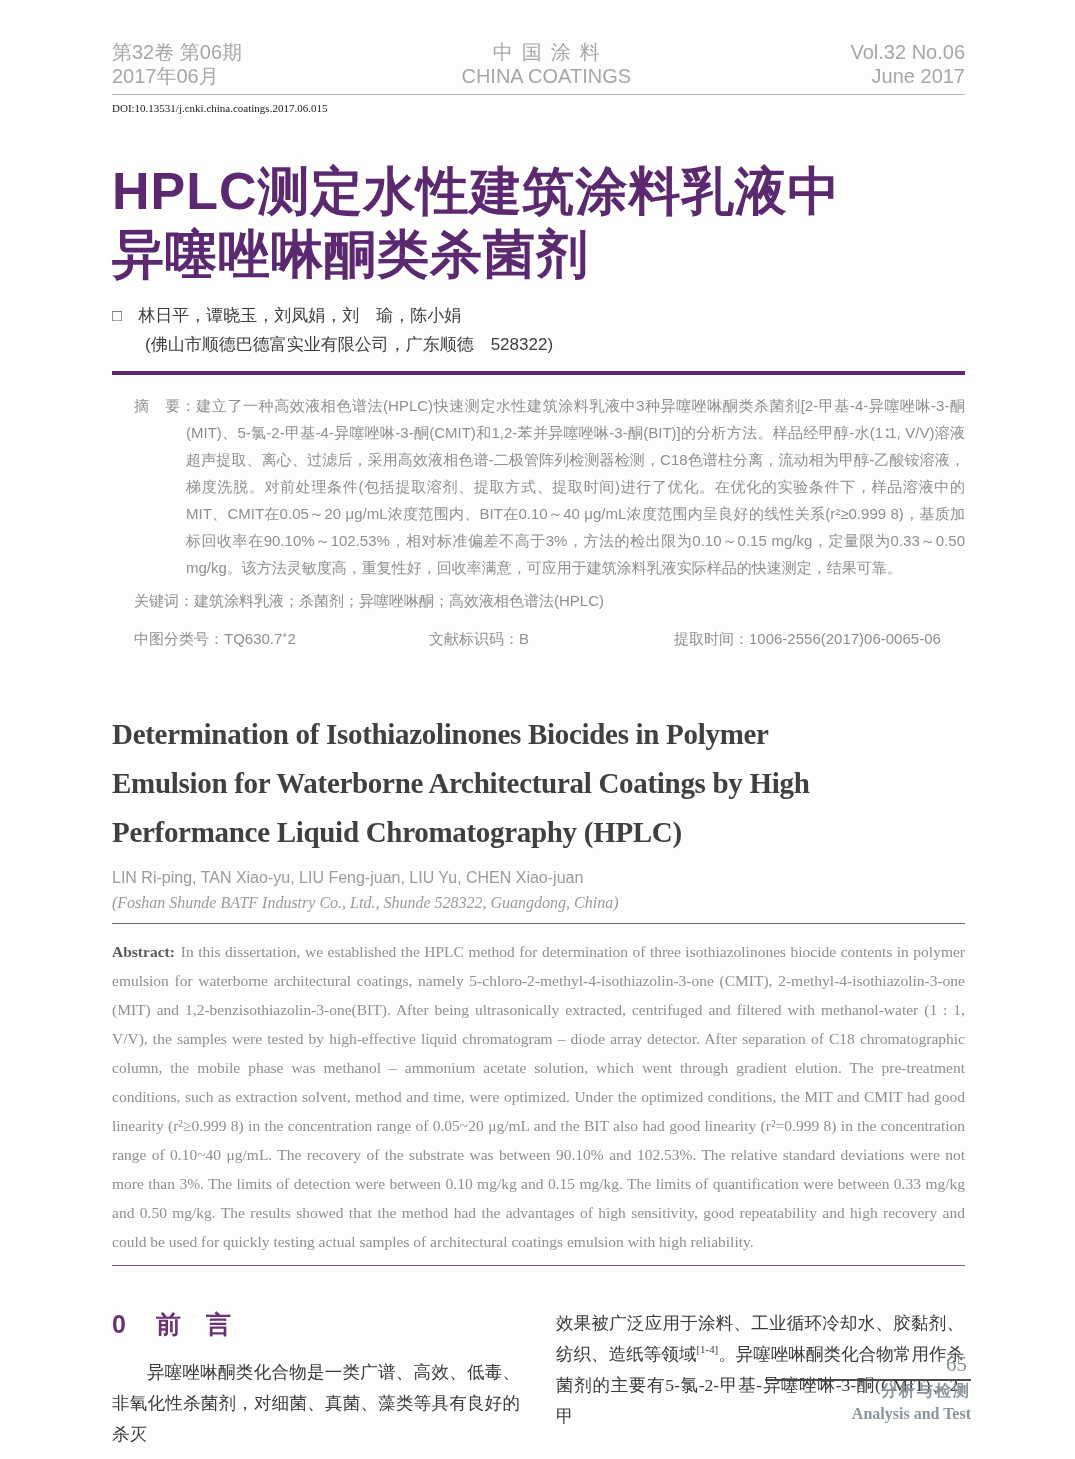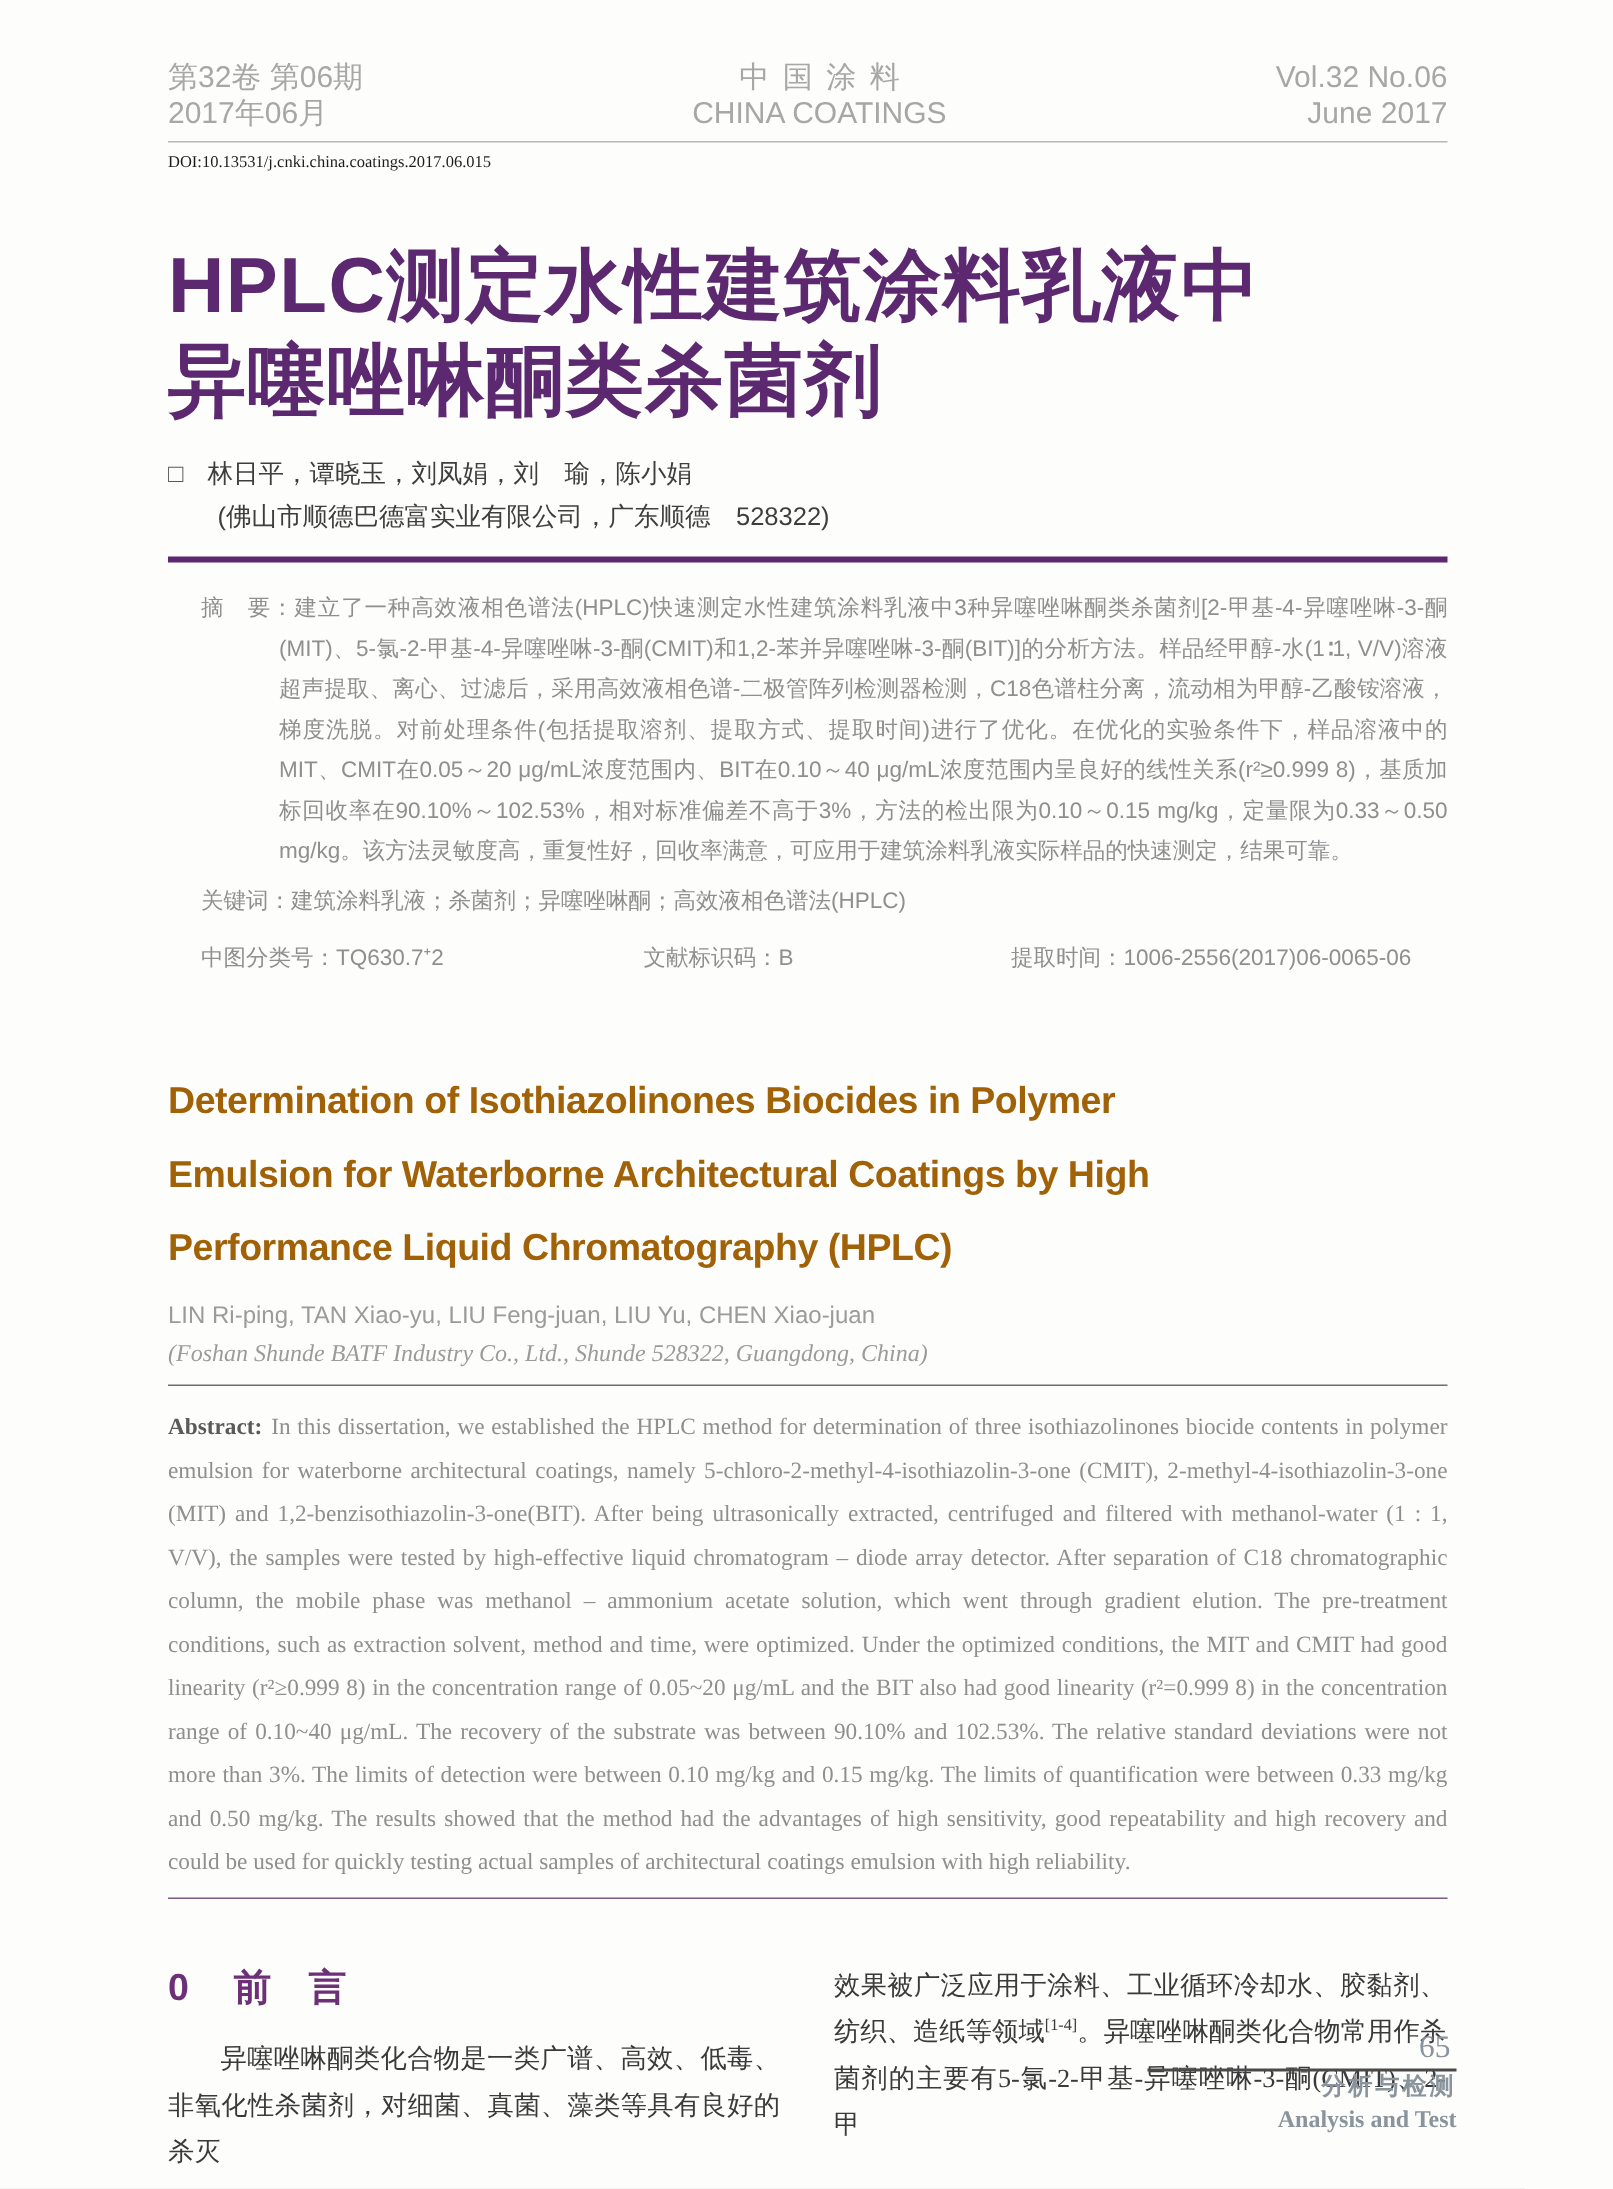--- a/index.html
+++ b/index.html
@@ -28,21 +28,21 @@
   
   .abs-cn { margin-top: 17px; padding-left: 22px; color: #8f8f8f; font-size: 15px; line-height: 27px; }
   .abs-cn .para { text-align: justify; padding-left: 52px; text-indent: -52px; }
   .kw-cn { margin-top: 6px; }
   .meta-row { display: flex; margin-top: 11px; }
   .meta-row .m1 { width: 295px; }
   .meta-row .m2 { width: 245px; }
   sup { font-size: 0.62em; vertical-align: super; line-height: 0; }
 
   
-  .title-en { margin-top: 58px; color: #a16207; font-size: 25px; font-weight: 800; line-height: 49px; letter-spacing: -0.3px; }
+  .title-en { margin-top: 58px; color: #404040; font-size: 29px; font-weight: 800; line-height: 49px; letter-spacing: -0.3px; font-family: Liberation Serif, serif; }
   .authors-en { margin-top: 12px; color: #9b9b9b; font-size: 16px; }
   .affil-en { margin-top: 7px; color: #9b9b9b; font-size: 16px; font-style: italic; font-family: "Liberation Serif", serif; }
   .rule-gray { border: none; border-top: 1.5px solid #6f6f6f; margin-top: 11px; }
 
   
   .abs-en { margin-top: 13px; font-family: "Liberation Serif", serif; font-size: 15.5px; line-height: 29px; color: #8f8f8f; text-align: justify; }
   .abs-en .lbl, .kw-en .lbl { font-weight: bold; color: #5a5a5a; margin-right: 6px; }
   .kw-en { margin-top: 1px; font-family: "Liberation Serif", serif; font-size: 15.5px; line-height: 29px; color: #8f8f8f; }
   .rule-purple-thin { border: none; border-top: 1.5px solid #7b5a85; margin-top: 9px; }
 

